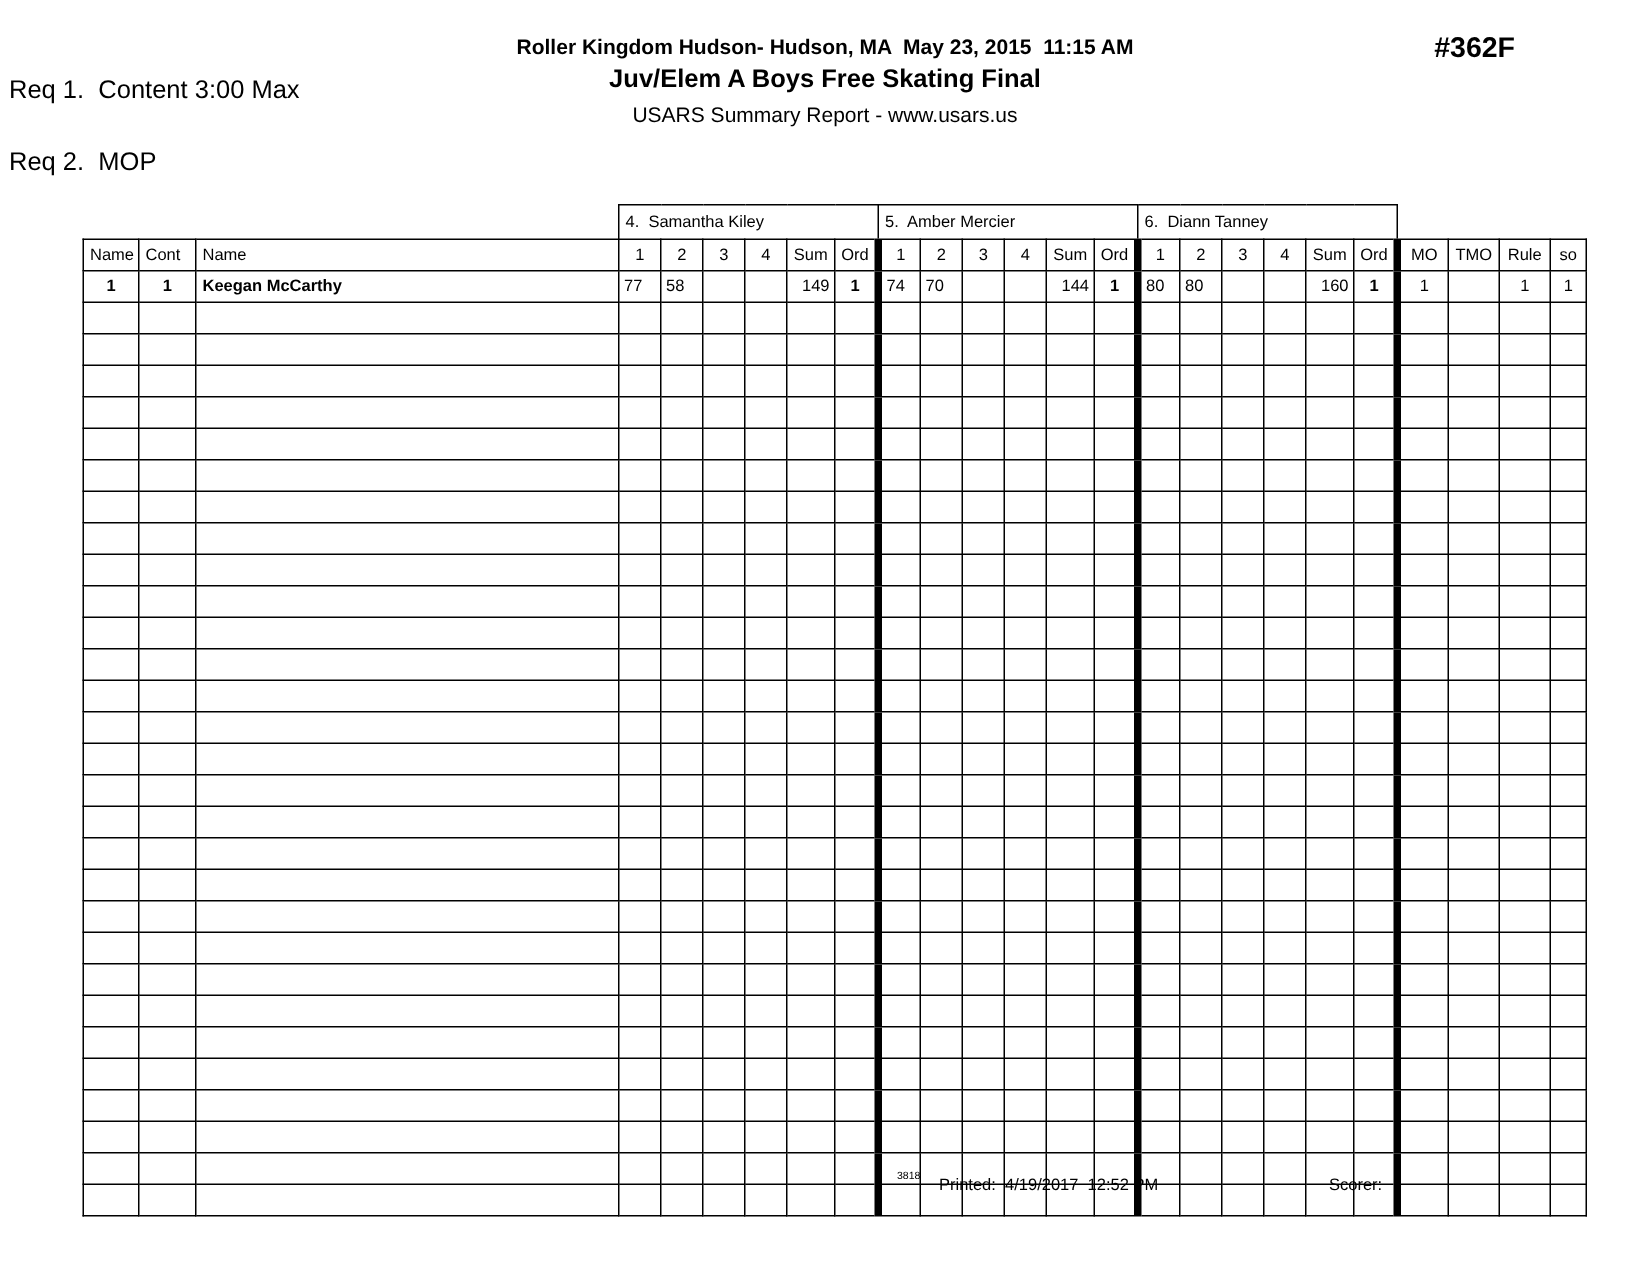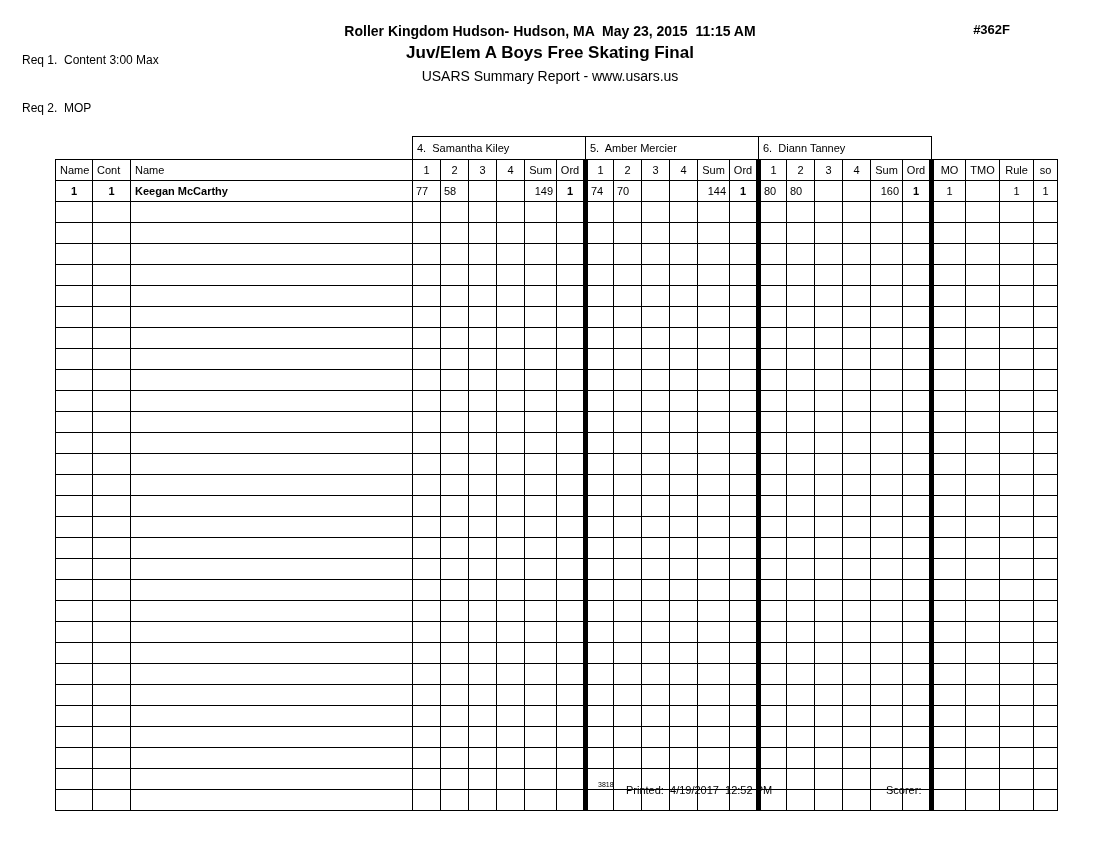--- a/index.html
+++ b/index.html
@@ -7,34 +7,34 @@
     width: 1100px; height: 850px;
     position: relative;
     background: #ffffff;
     color: #000000;
     font-family: "Liberation Sans", "DejaVu Sans", sans-serif;
     overflow: hidden;
   }
 
   
   .hdr-left {
-    position: absolute; left: 22px; top: 20px;
-    font-size: 12px; line-height: 16px; white-space: pre;
+    position: absolute; left: 6px; top: 20px;
+    font-size: 17px; line-height: 16px; white-space: pre;
   }
   .hdr-center {
     position: absolute; left: 0; top: 19px; width: 100%;
     text-align: center;
   }
   .title  { font-size: 17px; font-weight: bold; white-space: pre; }
   .venue  { font-size: 14px; margin-top: 4px; white-space: pre; font-weight: bold; }
   .event  { font-size: 17px; font-weight: bold; margin-top: 4px; white-space: pre; }
   .report { font-size: 14px; margin-top: 5px; white-space: pre; }
   .hdr-num {
     position: absolute; right: 90px; top: 22px;
-    font-size: 13px; font-weight: bold;
+    font-size: 19px; font-weight: bold;
   }
 
   
   table.summary {
     position: absolute; left: 22px; top: 136px;
     border-collapse: collapse; table-layout: fixed; margin-left: 33px;
   }
   td, th {
     border: 1px solid #000;
     height: 20px;

